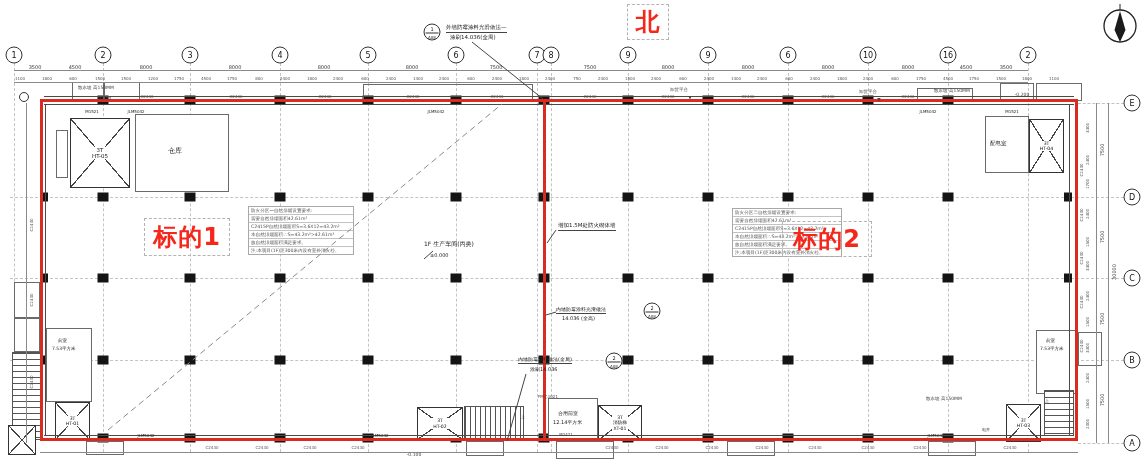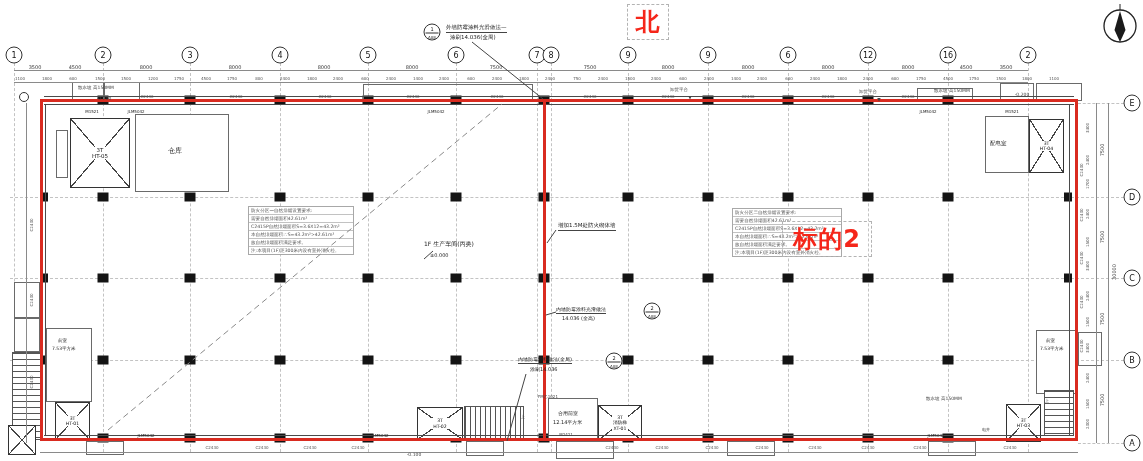--- a/index.html
+++ b/index.html
@@ -225,21 +225,21 @@
       <div class="gbub" style="top: 55px; left: 103px;">2</div>
       <div class="gbub" style="top: 55px; left: 190px;">3</div>
       <div class="gbub" style="top: 55px; left: 280px;">4</div>
       <div class="gbub" style="top: 55px; left: 368px;">5</div>
       <div class="gbub" style="top: 55px; left: 456px;">6</div>
       <div class="gbub" style="top: 55px; left: 537px;">7</div>
       <div class="gbub" style="top: 55px; left: 551px;">8</div>
       <div class="gbub" style="top: 55px; left: 628px;">9</div>
       <div class="gbub" style="top: 55px; left: 708px;">9</div>
       <div class="gbub" style="top: 55px; left: 788px;">6</div>
-      <div class="gbub" style="top: 55px; left: 868px;">12</div>
+      <div class="gbub" style="top: 55px; left: 868px;">10</div>
       <div class="gbub" style="top: 55px; left: 948px;">16</div>
       <div class="gbub" style="top: 55px; left: 1028px;">2</div>
     </div>
   <div class="layer">
 
   <div class="gbub" style="left: 1132px; top: 103px;">E</div>
       <div class="gbub" style="left: 1132px; top: 197px;">D</div>
       <div class="gbub" style="left: 1132px; top: 278px;">C</div>
       <div class="gbub" style="left: 1132px; top: 360px;">B</div>
       <div class="gbub" style="left: 1132px; top: 443px;">A</div>
@@ -455,20 +455,23 @@
       <div class="noterow">需要自然排烟面积42.61m²</div>
       <div class="noterow">C2415P自然排烟面积S=3.6X12=43.2m²</div>
       <div class="noterow">本自然排烟面积:∵S=43.2m²&gt;42.61m²</div>
       <div class="noterow">故自然排烟面积满足要求。</div>
       <div class="noterow">注:本项目(1F)距300米内设有室外消火栓。</div>
     </div>
 
   <div class="selbox" style="left:627px;top:4px;width:40px;height:34px">
     <span class="seltext redtext">北</span>
   </div>
+  <div class="selbox" style="left:144px;top:218px;width:84px;height:36px">
+    <span class="seltext redtext">标的1</span>
+  </div>
   <div class="selbox" style="left:782px;top:221px;width:88px;height:34px">
     <span class="seltext redtext">标的2</span>
   </div>
 
   <svg class="overlay" width="1143" height="461" viewBox="0 0 1143 461">
     <line x1="108" y1="430" x2="502" y2="104" stroke="#8a8a8a" stroke-width="1" stroke-dasharray="6 4"></line>
     <line x1="472" y1="42" x2="543" y2="99" stroke="#444" stroke-width="1"></line>
     <line x1="556" y1="312" x2="546" y2="315" stroke="#444" stroke-width="1"></line>
     <line x1="526" y1="374" x2="507" y2="441" stroke="#444" stroke-width="1"></line>
     <line x1="556" y1="230" x2="547" y2="243" stroke="#444" stroke-width="1"></line>

